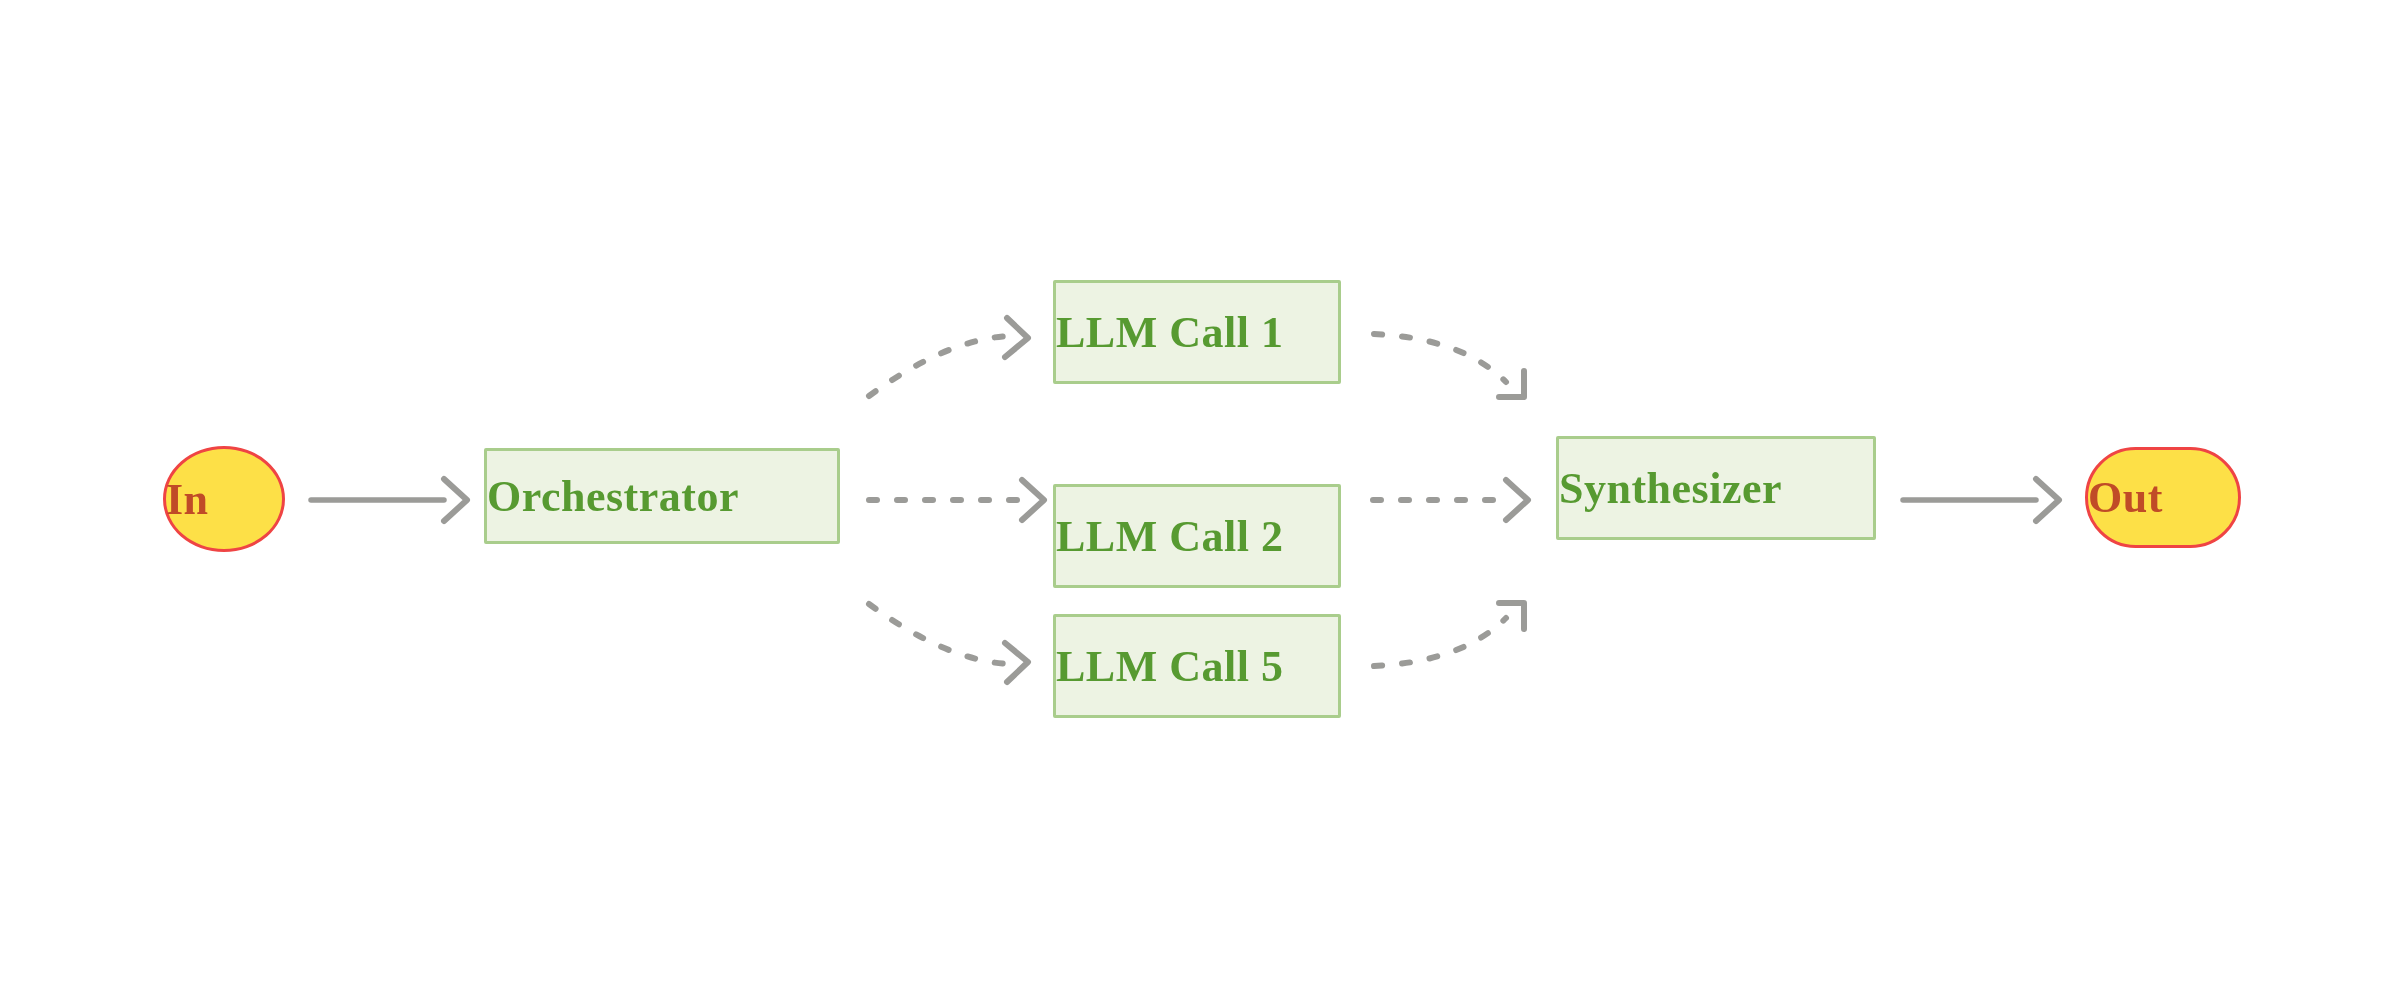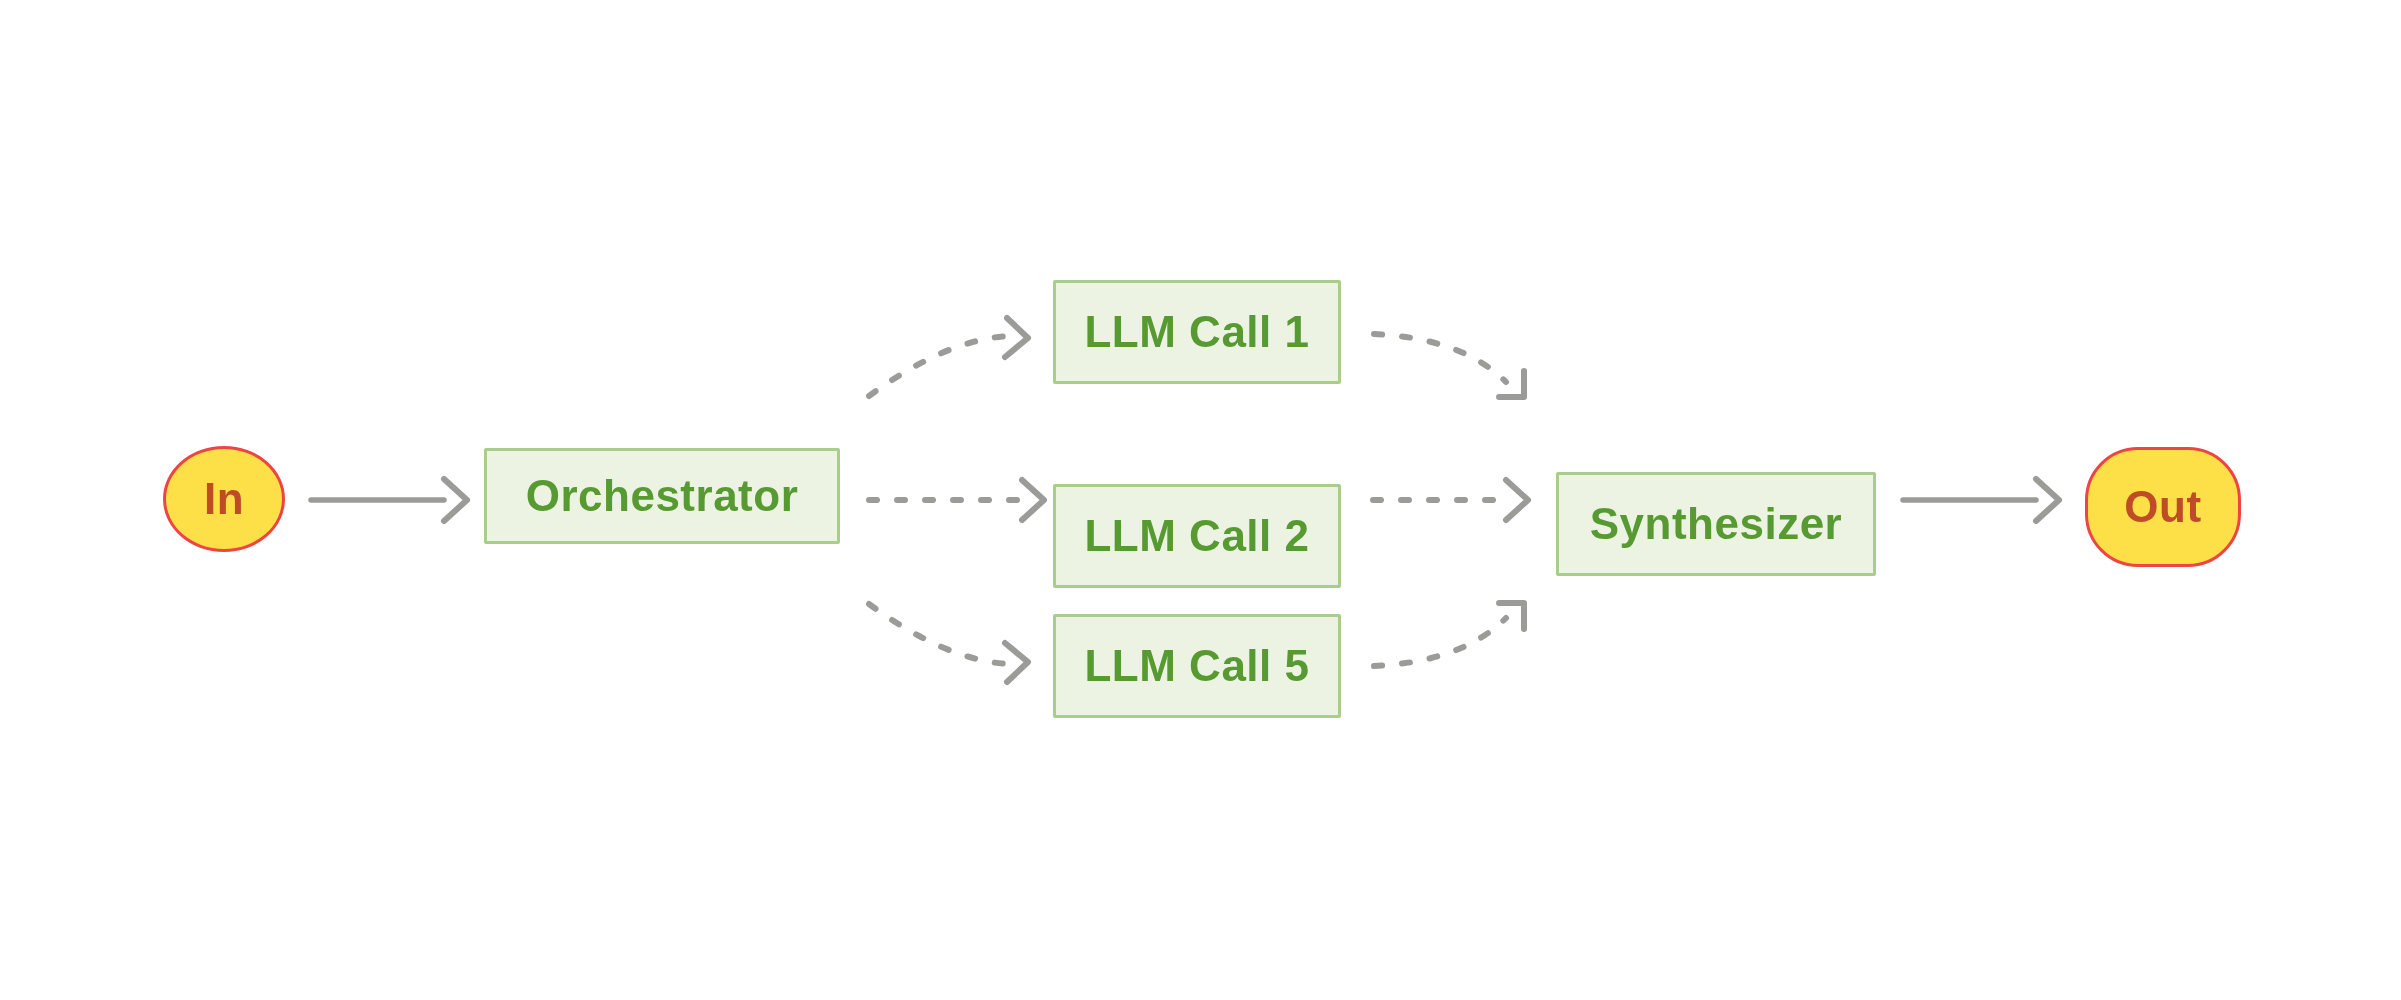--- a/index.html
+++ b/index.html
@@ -19,51 +19,51 @@
     position: absolute;
     left: 0;
     top: 0;
     width: 2401px;
     height: 1000px;
   }
   .node {
     position: absolute;
     display: flex;
     align-items: center;
-    justify-content: center;
     box-sizing: border-box;
     font-weight: 700;
     font-size: 44px;
     letter-spacing: 0.5px;
     white-space: nowrap;
+    font-family: Liberation Serif, serif;
   }
   .node.green {
     background: #edf3e3;
     border: 3px solid #a9cd8c;
     border-radius: 2px;
     color: #579a31;
   }
   .node.terminal {
     background: #fde047;
     border: 3px solid #ef4444;
     color: #c04b27;
   }
   .node.in-node {
     left: 163px; top: 446px; width: 122px; height: 106px;
     border-radius: 50%;
   }
   .node.out-node {
-    left: 2085px; top: 447px; width: 156px; height: 120px;
+    left: 2085px; top: 447px; width: 156px; height: 101px;
     border-radius: 53px;
   }
   .node.orchestrator { left: 484px;  top: 448px; width: 356px; height: 96px; }
   .node.llm1         { left: 1053px; top: 280px; width: 288px; height: 104px; }
   .node.llm2         { left: 1053px; top: 448px; width: 288px; height: 104px; margin-top: 36px; }
   .node.llm3         { left: 1053px; top: 614px; width: 288px; height: 104px; }
-  .node.synthesizer  { left: 1556px; top: 472px; width: 320px; height: 104px; }
+  .node.synthesizer  { left: 1556px; top: 436px; width: 320px; height: 104px; }
 
   .edge-solid {
     stroke: #9b9b98;
     stroke-width: 5.5;
     fill: none;
     stroke-linecap: round;
   }
   .edge-dashed {
     stroke: #9b9b98;
     stroke-width: 6;

